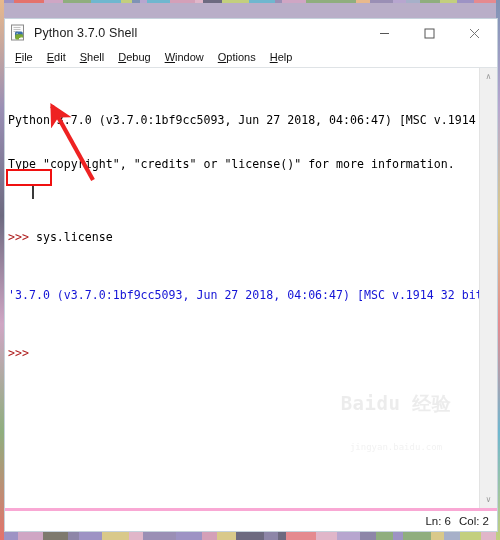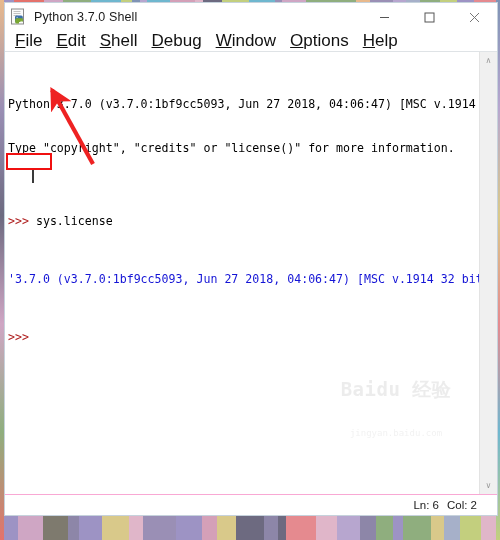--- a/index.html
+++ b/index.html
@@ -29,21 +29,21 @@
     left: 0;
     width: 500px;
     display: flex;
   }
   .wp-cell { height: 100%; flex: 1 1 auto; }
 
   
   #window {
     position: absolute;
     left: 4px;
-    top: 2px;
+    top: 18px;
     width: 494px;
     height: 514px;
     background: #ffffff;
     border: 1px solid #c6d2dc;
     box-sizing: border-box;
     display: flex;
     flex-direction: column;
   }
 
   
@@ -86,21 +86,21 @@
   }
 
   
   #menubar {
     height: 20px;
     background: #ffffff;
     display: flex;
     align-items: center;
     padding-left: 3px;
     flex: 0 0 auto;
-    font-size: 17px;
+    font-size: 11px;
     color: #111;
   }
   .menu-item {
     padding: 0 7px;
     line-height: 20px;
     white-space: nowrap;
   }
   .menu-item u { text-decoration: underline; }
 
   
@@ -202,25 +202,25 @@
     font-size: 9px;
     color: #e2e2e2;
     line-height: 11px;
   }
 
   
   #statusbar {
     height: 20px;
     flex: 0 0 auto;
     background: #ffffff;
-    border-top: 1px solid #f9a8d4;
+    border-top: 3px solid #f9a8d4;
     display: flex;
     align-items: center;
     justify-content: flex-end;
-    padding-right: 20px;
+    padding-right: 8px;
     font-size: 11.5px;
     color: #1a1a1a;
   }
   #status-ln { margin-right: 8px; }
 </style>
 </head>
 <body>
 
 <div id="desktop">
     <div class="wp-row" style="top: 0px; height: 3px;">

